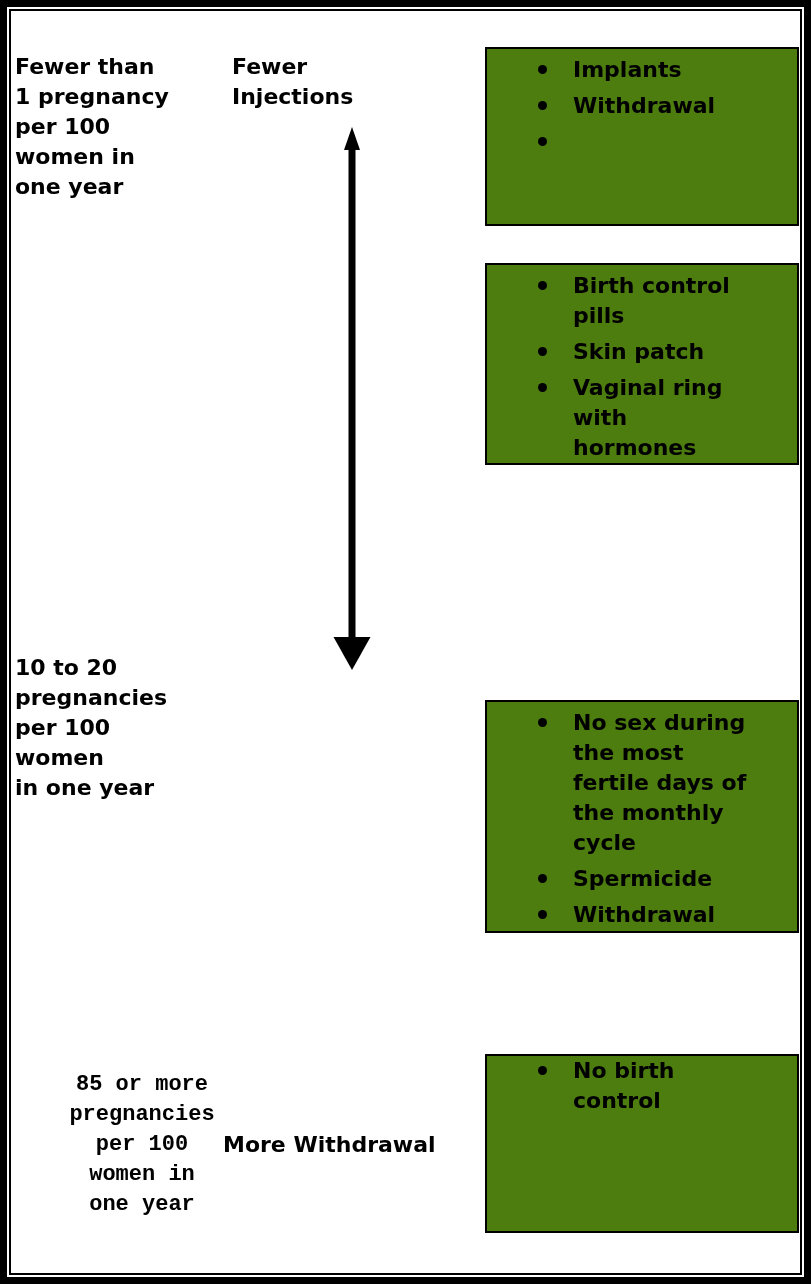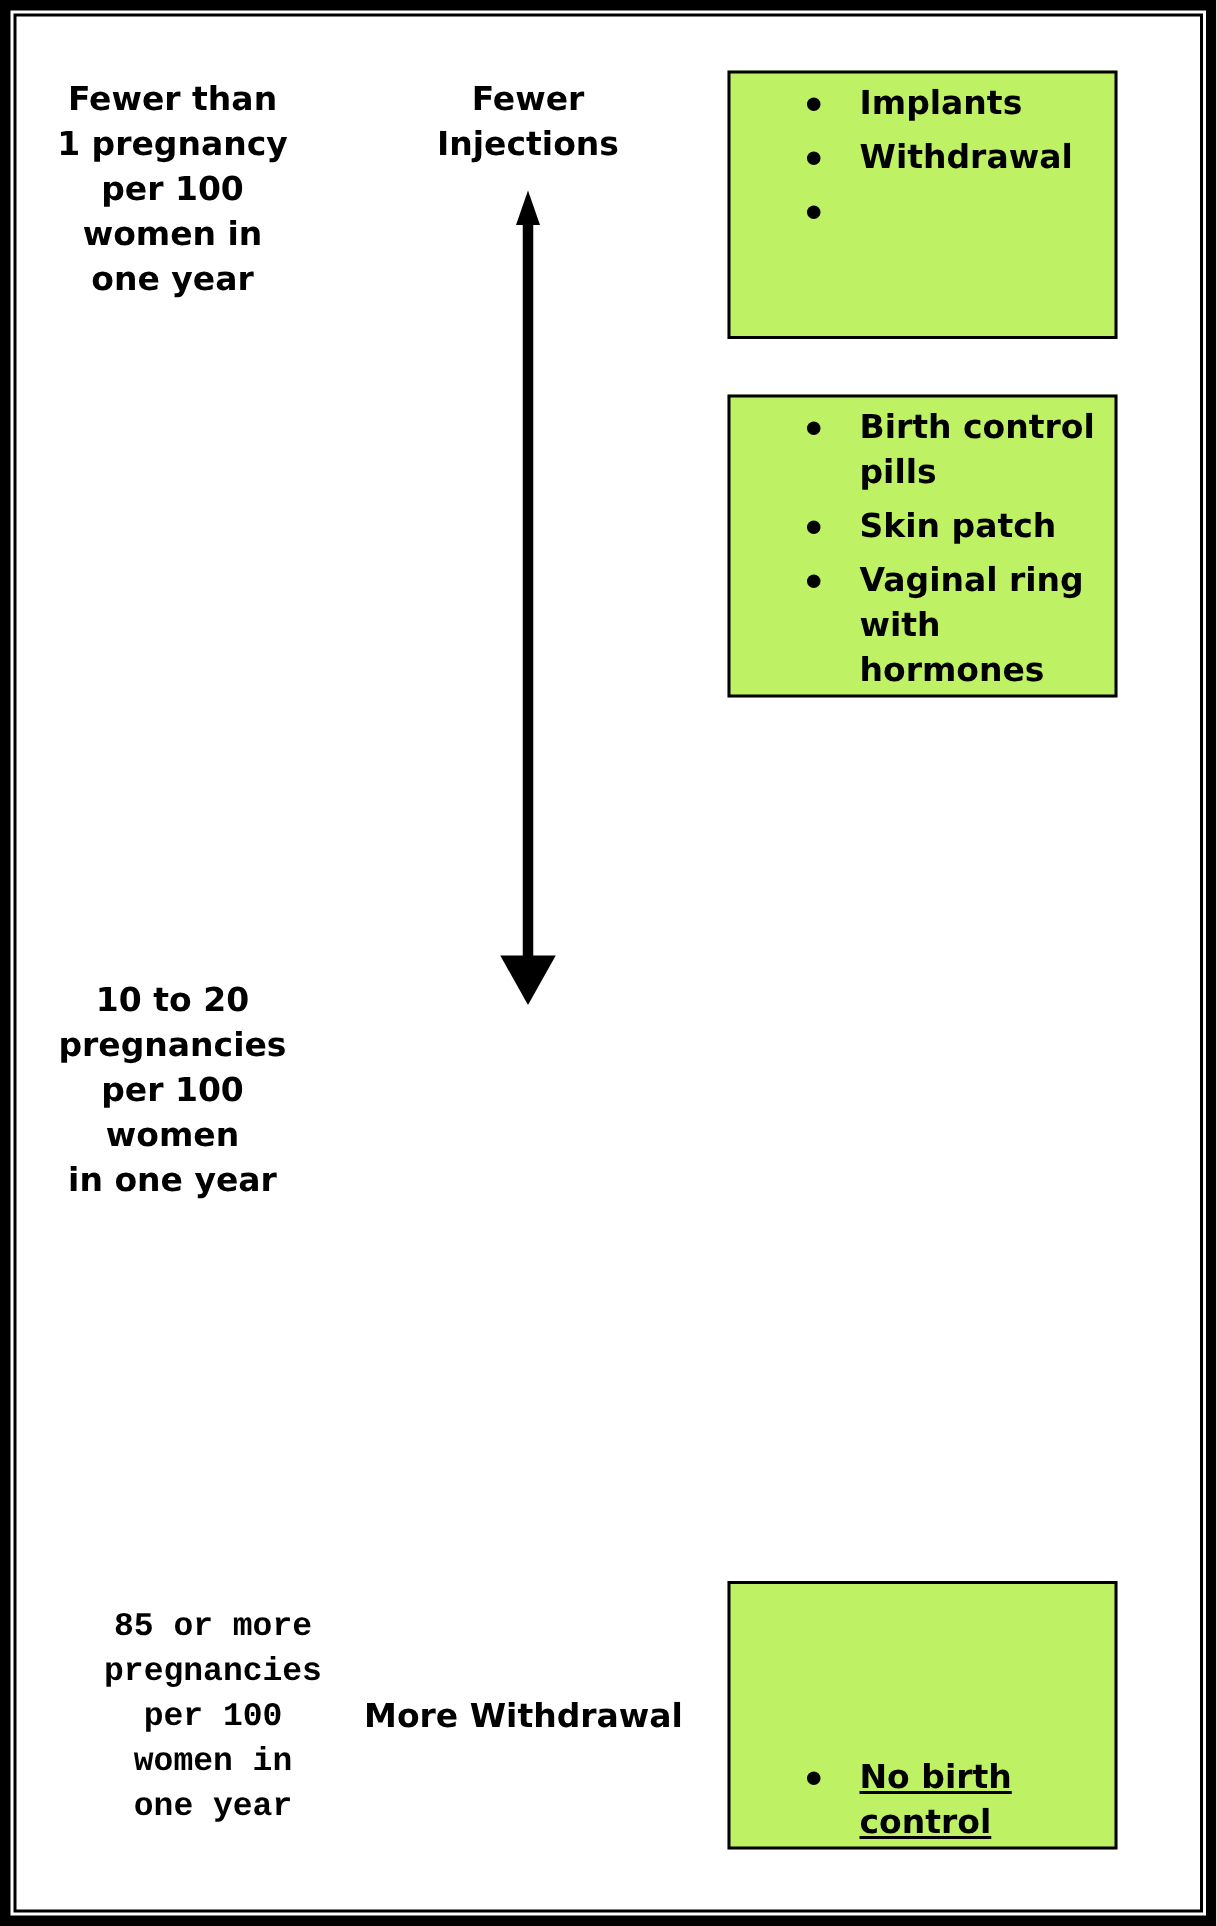--- a/index.html
+++ b/index.html
@@ -12,30 +12,30 @@
     color:#000;
     overflow:hidden;
   }
   .outer-frame{position:absolute;inset:0;border:7px solid #000;pointer-events:none;z-index:5;}
   .inner-frame{position:absolute;inset:9px;border:2px solid #000;pointer-events:none;z-index:5;}
   .lbl{
     position:absolute;
     font-size:22px;line-height:30px;
     white-space:pre-line;
   }
-  .center{text-align:center;}
+  .center{text-align:left;}
   .box{
     position:absolute;
-    left:485px;width:260px;
+    left:485px;width:314px;
     box-sizing:border-box;
     border:2px solid #000;
-    background:#bef264;
+    background:#4d7c0f;
   }
   .box ul{list-style:none;margin:6px 0 0 0;padding:0;}
-  .box.vcenter{display:flex;align-items:flex-end;text-decoration:underline;}
+  .box.vcenter{display:flex;align-items:flex-start;}
   .box.vcenter ul{margin:0;width:100%;}
   .item{
     position:relative;
     padding-left:86px;
     margin-bottom:6px;
     font-size:22px;line-height:30px;
   }
   .dot{
     position:absolute;left:51px;top:10px;
     width:9px;height:9px;border-radius:50%;
@@ -113,20 +113,40 @@
       <li class="item">
         <span class="dot"></span>
         <span class="li-text">Vaginal ring
 with
 hormones</span>
       </li>
     </ul>
   </div>
 
 
+  <div class="box" style="top:700px;height:233px;">
+    <ul>
+      <li class="item">
+        <span class="dot"></span>
+        <span class="li-text">No sex during
+the most
+fertile days of
+the monthly
+cycle</span>
+      </li>
+      <li class="item">
+        <span class="dot"></span>
+        <span class="li-text">Spermicide</span>
+      </li>
+      <li class="item">
+        <span class="dot"></span>
+        <span class="li-text">Withdrawal</span>
+      </li>
+    </ul>
+  </div>
 
   <div class="box vcenter" style="top:1054px;height:179px;">
     <ul>
       <li class="item" style="margin-bottom:0;">
         <span class="dot"></span>
         <span class="li-text">No birth
 control</span>
       </li>
     </ul>
   </div>

